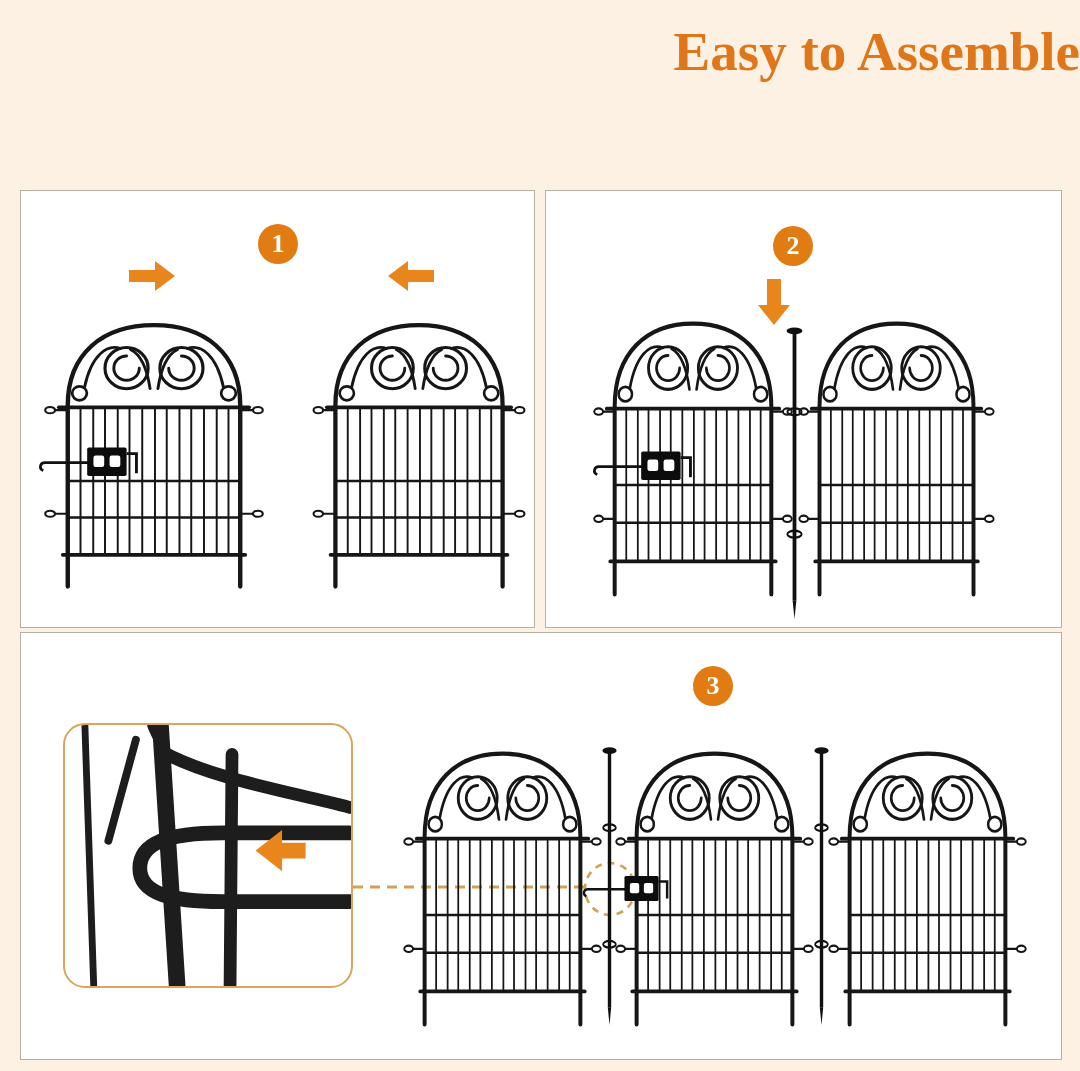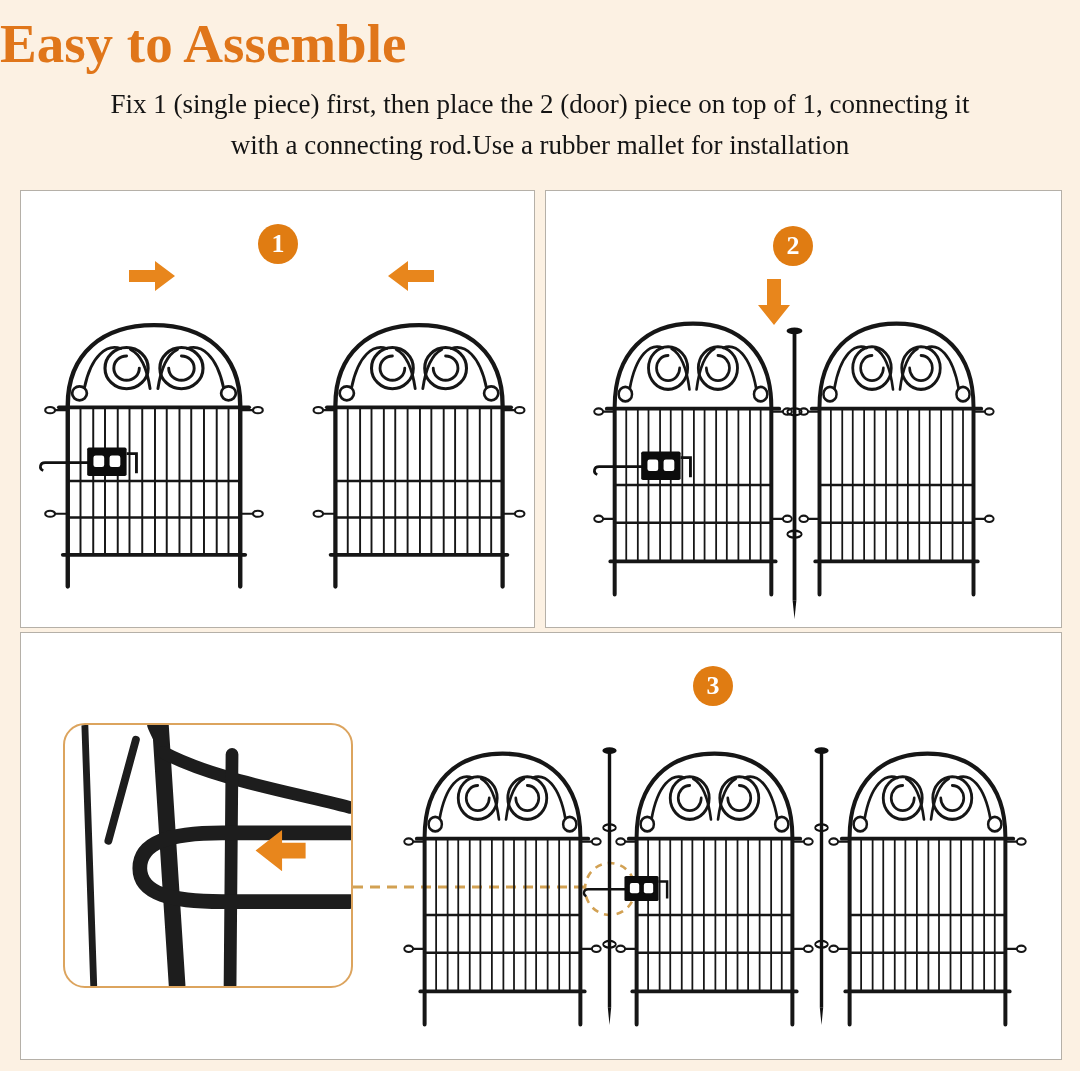--- a/index.html
+++ b/index.html
@@ -4,22 +4,22 @@
 <style>
   html,body{margin:0;padding:0;}
   .page{
     position:relative;
     width:1080px;height:1071px;
     background:#fcf1e3;
     overflow:hidden;
     font-family:"Liberation Serif", serif;
   }
   .title{
-    position:absolute;top:14px;left:0;width:100%;
-    text-align:left;
+    position:absolute;top:22px;left:0;width:100%;
+    text-align:right;
     font-weight:bold;font-size:55px;line-height:1.1;
     color:#e0761a;
   }
   .subtitle{
     position:absolute;top:84px;left:0;width:100%;
     text-align:center;
     font-size:27px;line-height:41px;
     color:#141414;
   }
   .panel{
@@ -98,24 +98,20 @@
       <g id="arrow-right-shape">
           <polygon points="0,9 26,9 26,0 46,15 26,30 26,21 0,21"></polygon>
         </g>
       <g id="arrow-down-shape">
           <polygon points="9,0 23,0 23,26 32,26 16,46 0,26 9,26"></polygon>
         </g>
     </defs>
   </svg>
 
   <div class="title">Easy to Assemble</div>
-  <div class="subtitle">
-    <div>Fix 1 (single piece) first, then place the 2 (door) piece on top of 1, connecting it</div>
-    <div>with a connecting rod.Use a rubber mallet for installation</div>
-  </div>
 
   <div class="panel p1">
     <div class="badge" style="left:237px;top:33px">
       <span>1</span>
     </div>
     <svg class="abs arrow" style="left:108px;top:70px" width="46" height="30" viewBox="0 0 46 30">
         <use href="#arrow-right-shape"></use>
       </svg>
     <svg class="abs arrow" style="left:367px;top:70px" width="46" height="30" viewBox="0 0 46 30">
         <use href="#arrow-right-shape" transform="translate(46 0) scale(-1 1)"></use>

